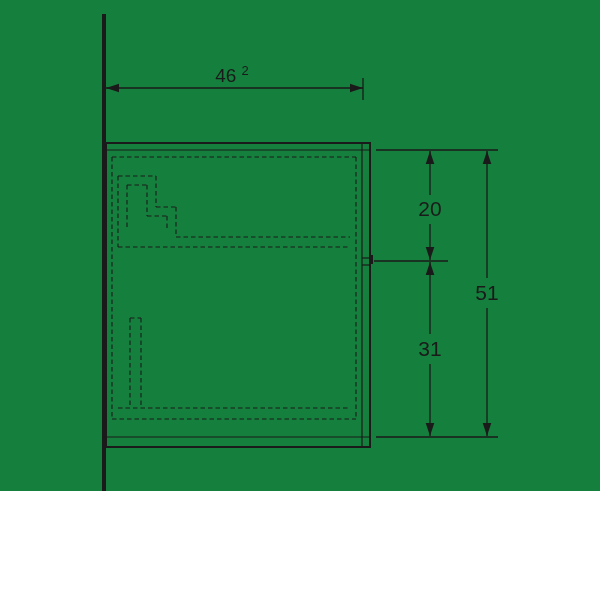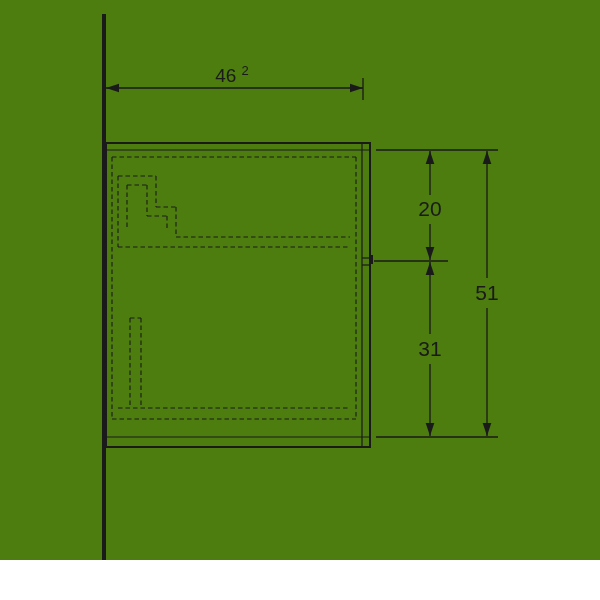--- a/index.html
+++ b/index.html
@@ -4,22 +4,22 @@
 <style>
   html, body {
     margin: 0;
     padding: 0;
     background: #ffffff;
     font-family: "Liberation Sans", sans-serif;
   }
   .stage {
     position: relative;
     width: 600px;
-    height: 560px;
-    background: #4d7c0f;
+    height: 491px;
+    background: #15803d;
     overflow: hidden;
   }
   svg text {
     font-family: "Liberation Sans", sans-serif;
     fill: #1a1a1a;
   }
 </style>
 </head>
 <body>
 

